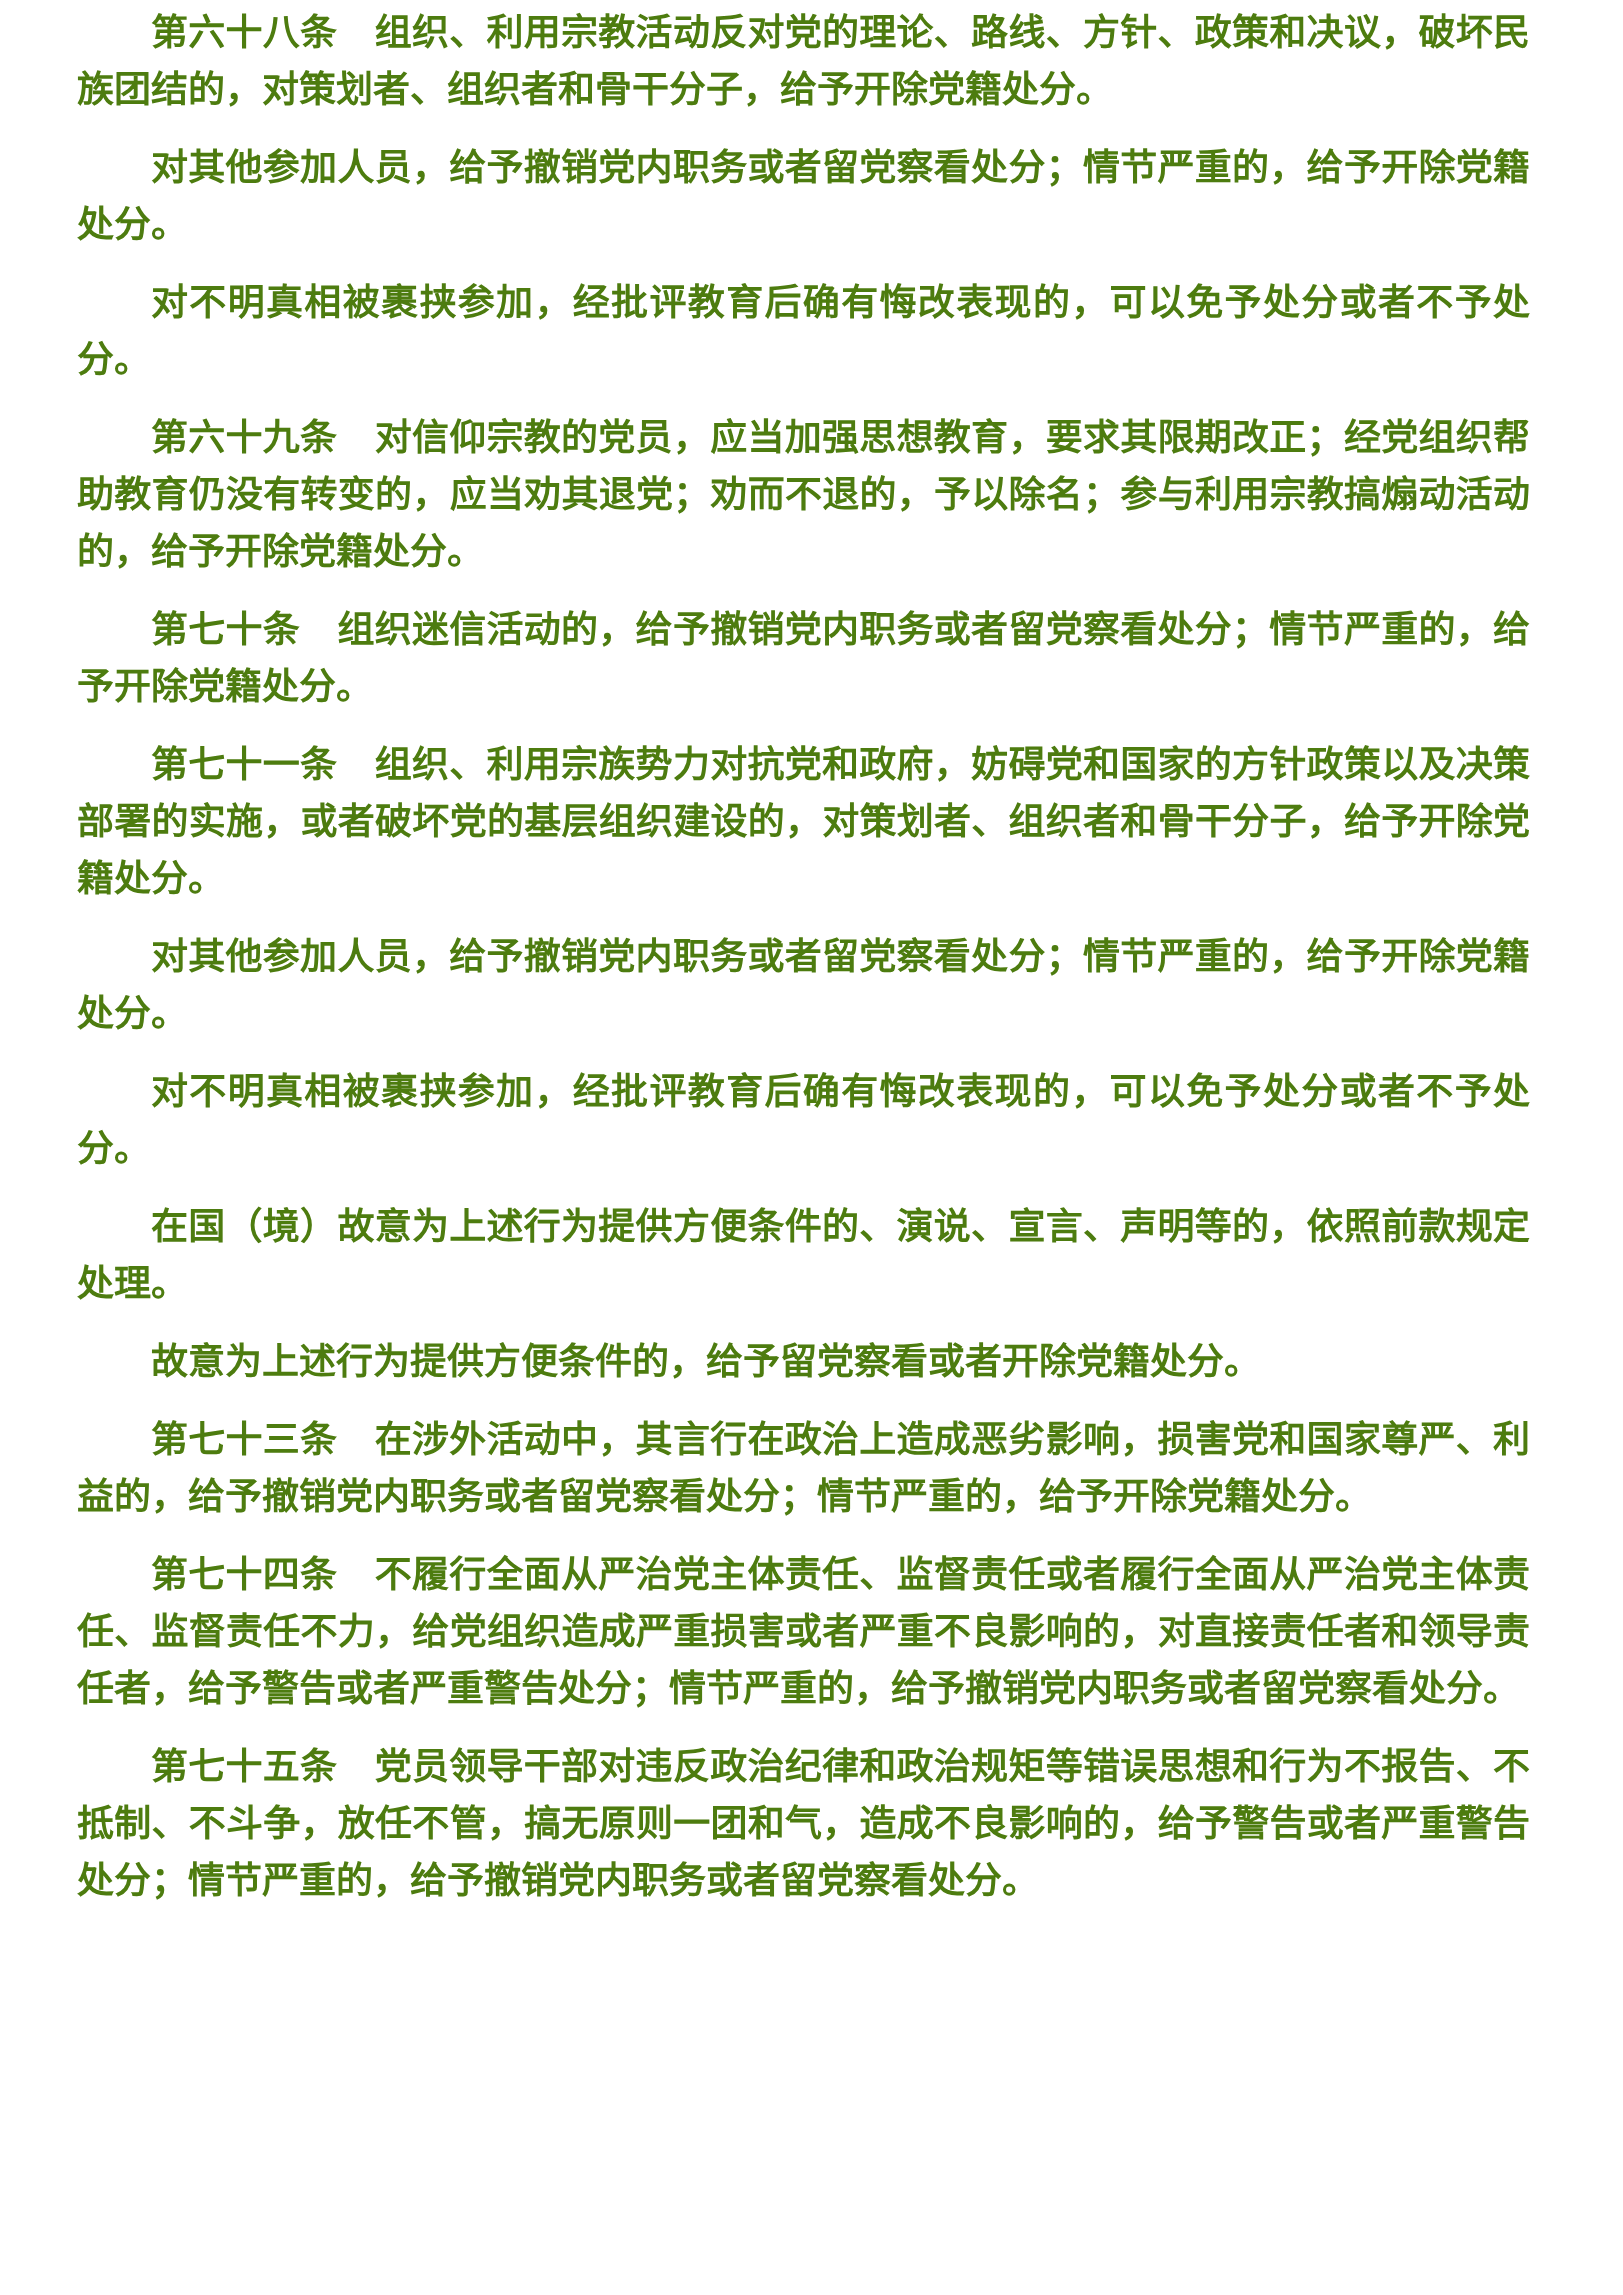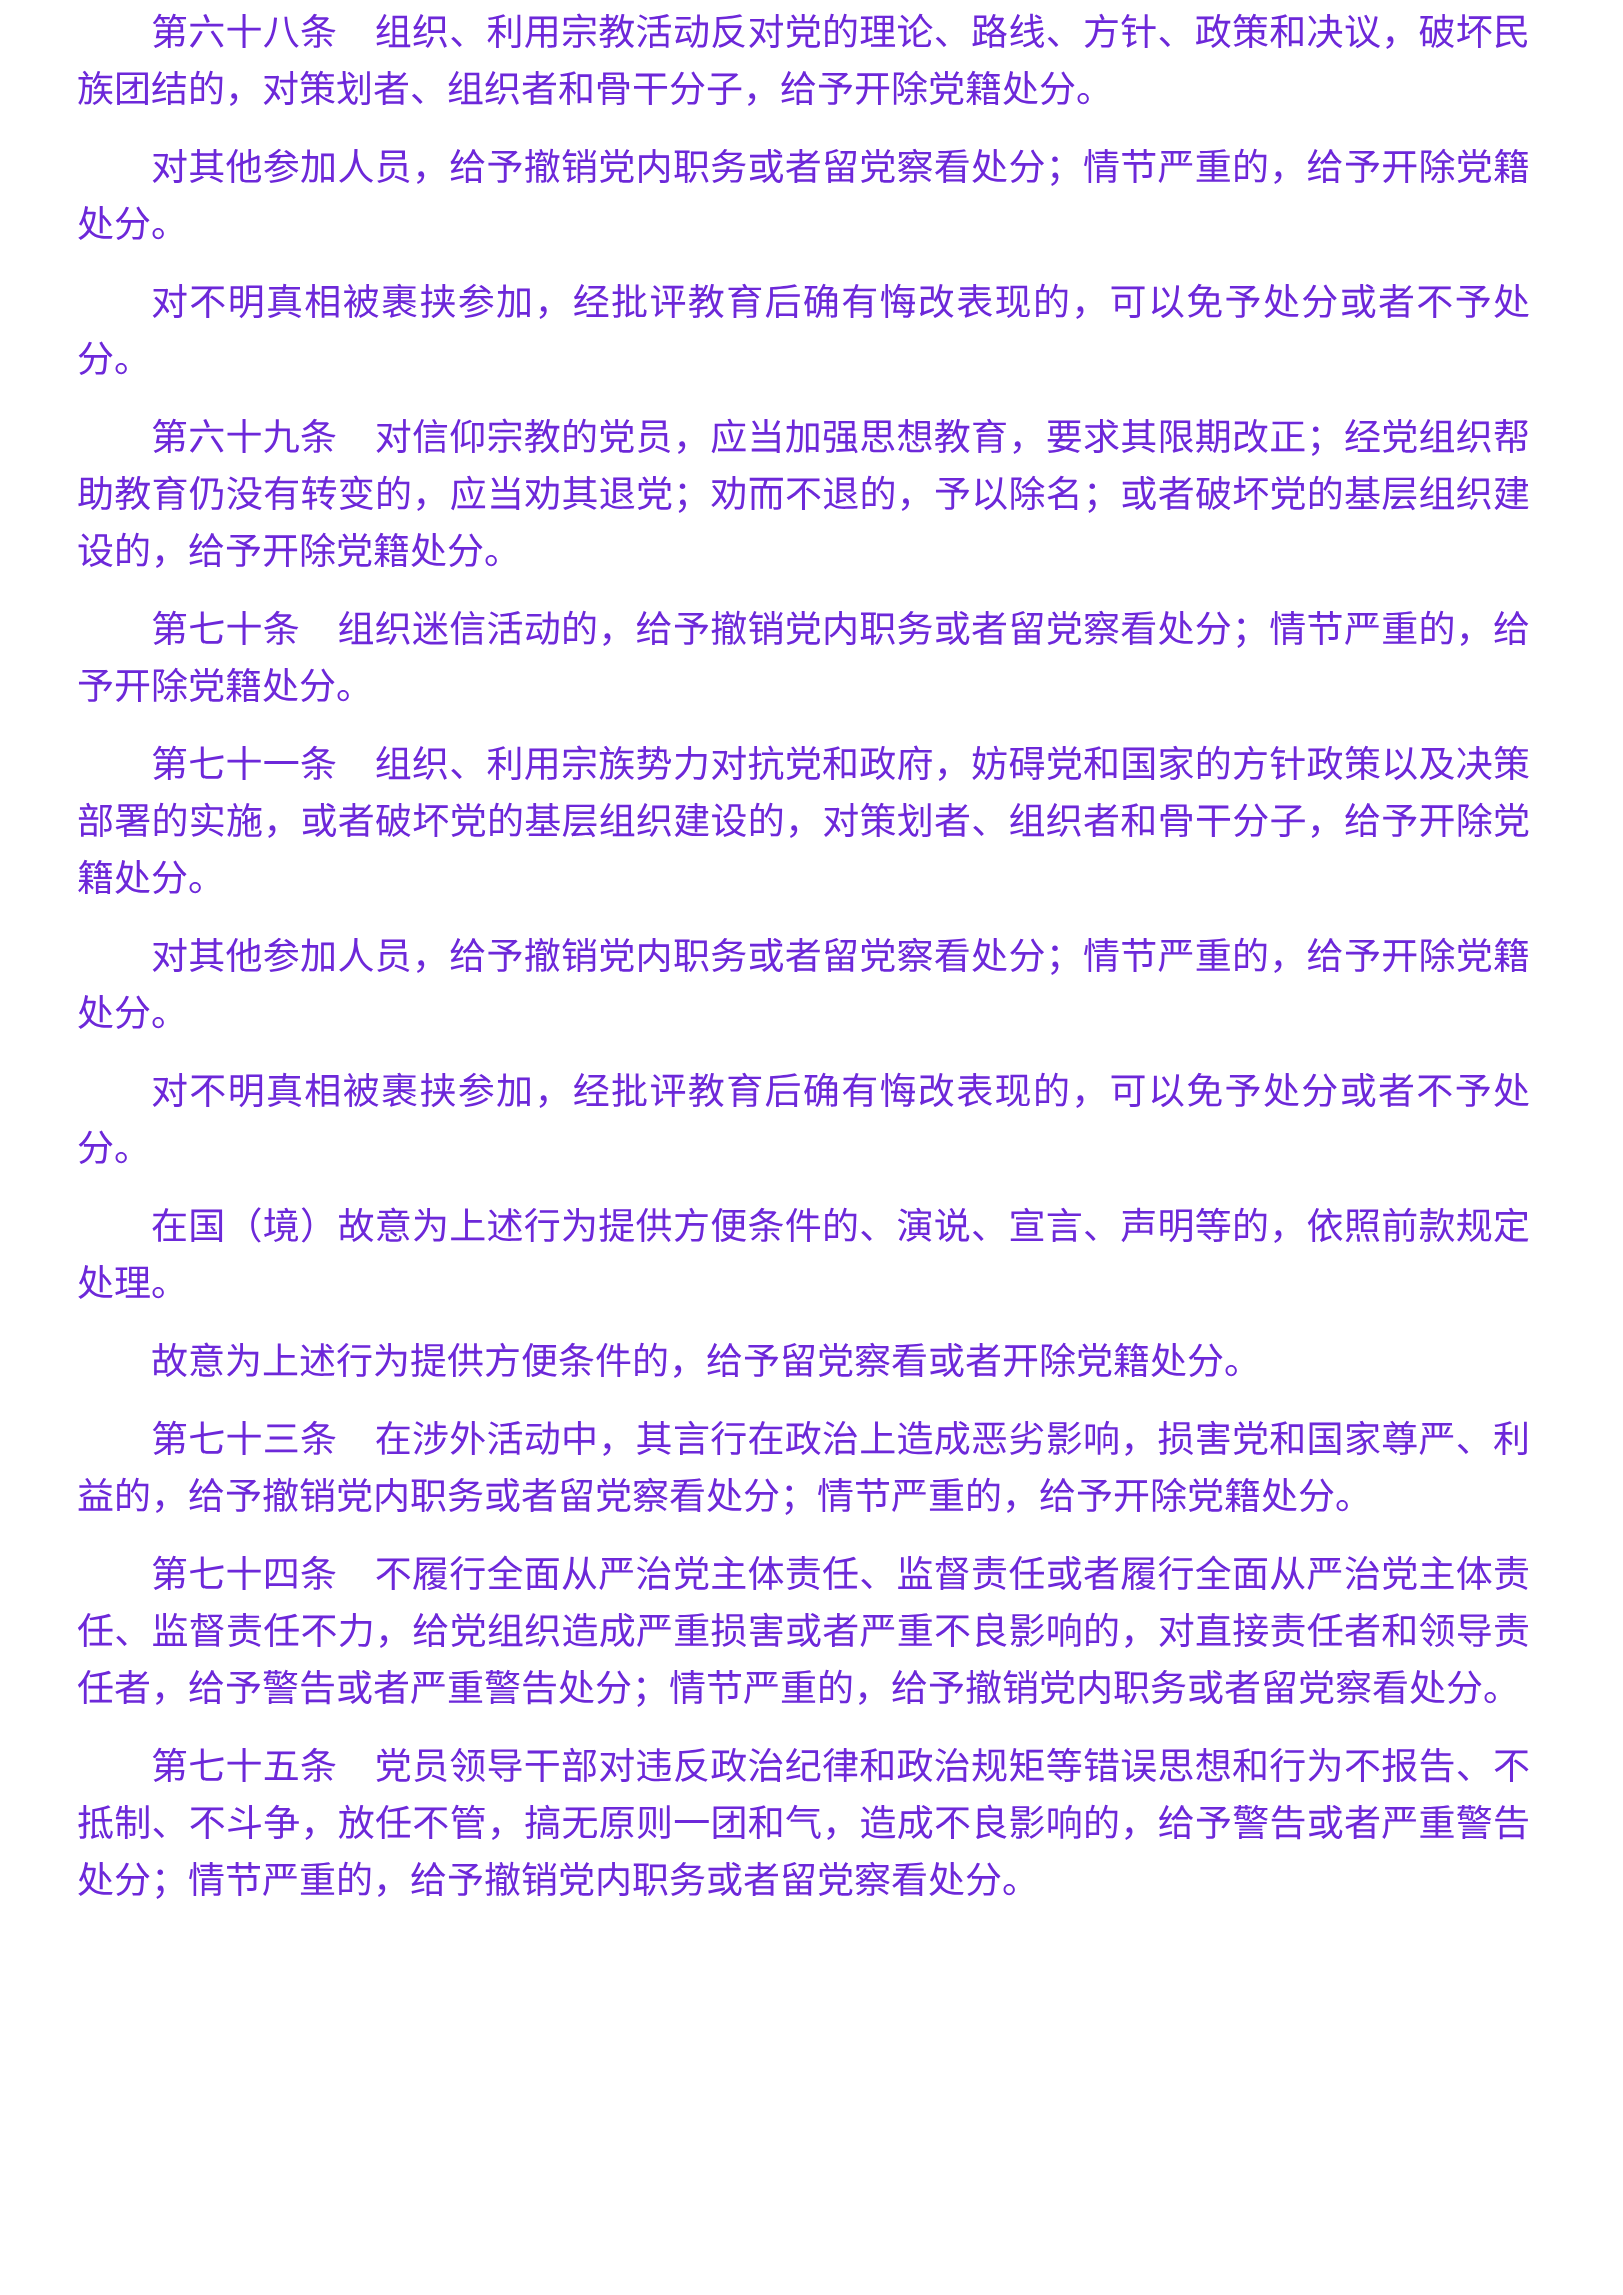--- a/index.html
+++ b/index.html
@@ -12,41 +12,41 @@
     min-height: 2295px;
     box-sizing: border-box;
     padding: 4.1px 77px 20.5px 77px;
     background: #ffffff;
     font-family: "Liberation Sans", "DejaVu Sans", sans-serif;
   }
   .para {
     margin: 0 16px 21px 0;
     font-size: 37px;
     line-height: 57px;
-    font-weight: 400;
-    color: #6d28d9;
+    font-weight: 700;
+    color: #4d7c0f;
     text-align: justify;
     text-justify: inter-ideograph;
     text-indent: 2em;
     word-break: break-all;
   }
   .para:last-child {
     margin-bottom: 0;
   }
 </style>
 </head>
 <body>
 
 <main class="page">
   <article>
     <div>
         <p class="para">第六十八条　组织、利用宗教活动反对党的理论、路线、方针、政策和决议，破坏民族团结的，对策划者、组织者和骨干分子，给予开除党籍处分。</p>
         <p class="para">对其他参加人员，给予撤销党内职务或者留党察看处分；情节严重的，给予开除党籍处分。</p>
         <p class="para">对不明真相被裹挟参加，经批评教育后确有悔改表现的，可以免予处分或者不予处分。</p>
-        <p class="para">第六十九条　对信仰宗教的党员，应当加强思想教育，要求其限期改正；经党组织帮助教育仍没有转变的，应当劝其退党；劝而不退的，予以除名；或者破坏党的基层组织建设的，给予开除党籍处分。</p>
+        <p class="para">第六十九条　对信仰宗教的党员，应当加强思想教育，要求其限期改正；经党组织帮助教育仍没有转变的，应当劝其退党；劝而不退的，予以除名；参与利用宗教搞煽动活动的，给予开除党籍处分。</p>
         <p class="para">第七十条　组织迷信活动的，给予撤销党内职务或者留党察看处分；情节严重的，给予开除党籍处分。</p>
         <p class="para">第七十一条　组织、利用宗族势力对抗党和政府，妨碍党和国家的方针政策以及决策部署的实施，或者破坏党的基层组织建设的，对策划者、组织者和骨干分子，给予开除党籍处分。</p>
         <p class="para">对其他参加人员，给予撤销党内职务或者留党察看处分；情节严重的，给予开除党籍处分。</p>
         <p class="para">对不明真相被裹挟参加，经批评教育后确有悔改表现的，可以免予处分或者不予处分。</p>
         <p class="para">在国（境）故意为上述行为提供方便条件的、演说、宣言、声明等的，依照前款规定处理。</p>
         <p class="para">故意为上述行为提供方便条件的，给予留党察看或者开除党籍处分。</p>
         <p class="para">第七十三条　在涉外活动中，其言行在政治上造成恶劣影响，损害党和国家尊严、利益的，给予撤销党内职务或者留党察看处分；情节严重的，给予开除党籍处分。</p>
         <p class="para">第七十四条　不履行全面从严治党主体责任、监督责任或者履行全面从严治党主体责任、监督责任不力，给党组织造成严重损害或者严重不良影响的，对直接责任者和领导责任者，给予警告或者严重警告处分；情节严重的，给予撤销党内职务或者留党察看处分。</p>
         <p class="para">第七十五条　党员领导干部对违反政治纪律和政治规矩等错误思想和行为不报告、不抵制、不斗争，放任不管，搞无原则一团和气，造成不良影响的，给予警告或者严重警告处分；情节严重的，给予撤销党内职务或者留党察看处分。</p>
       </div>

